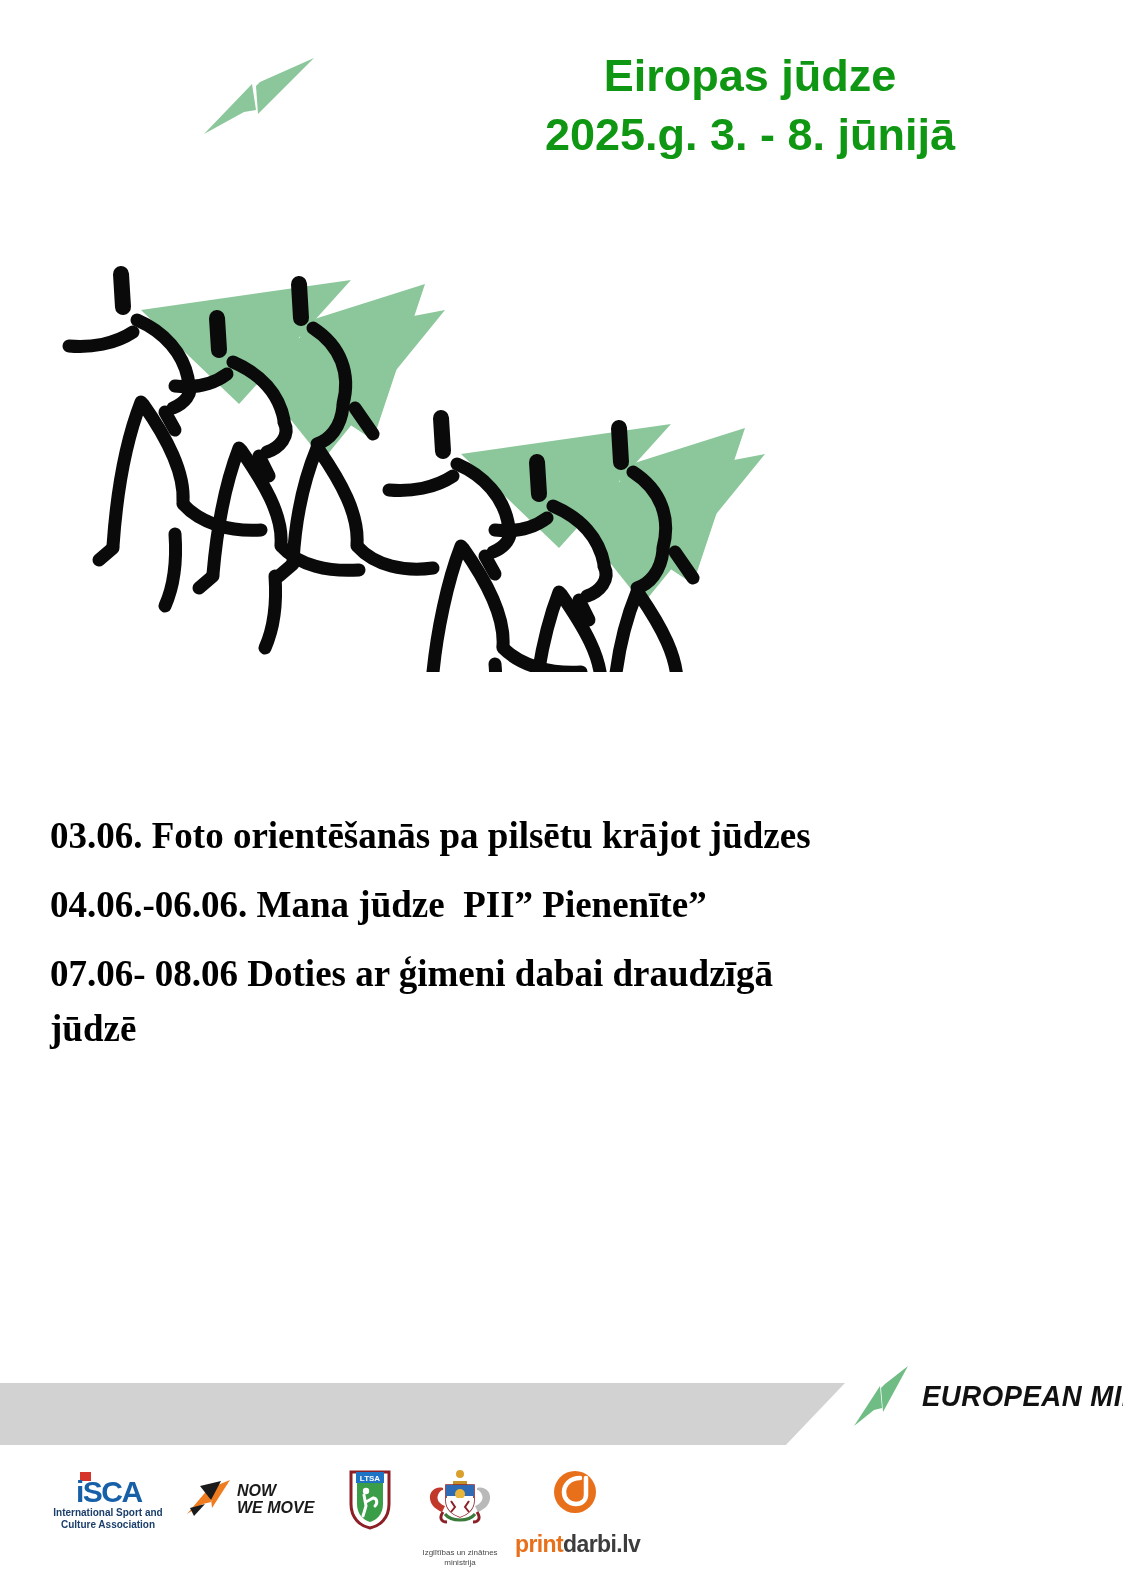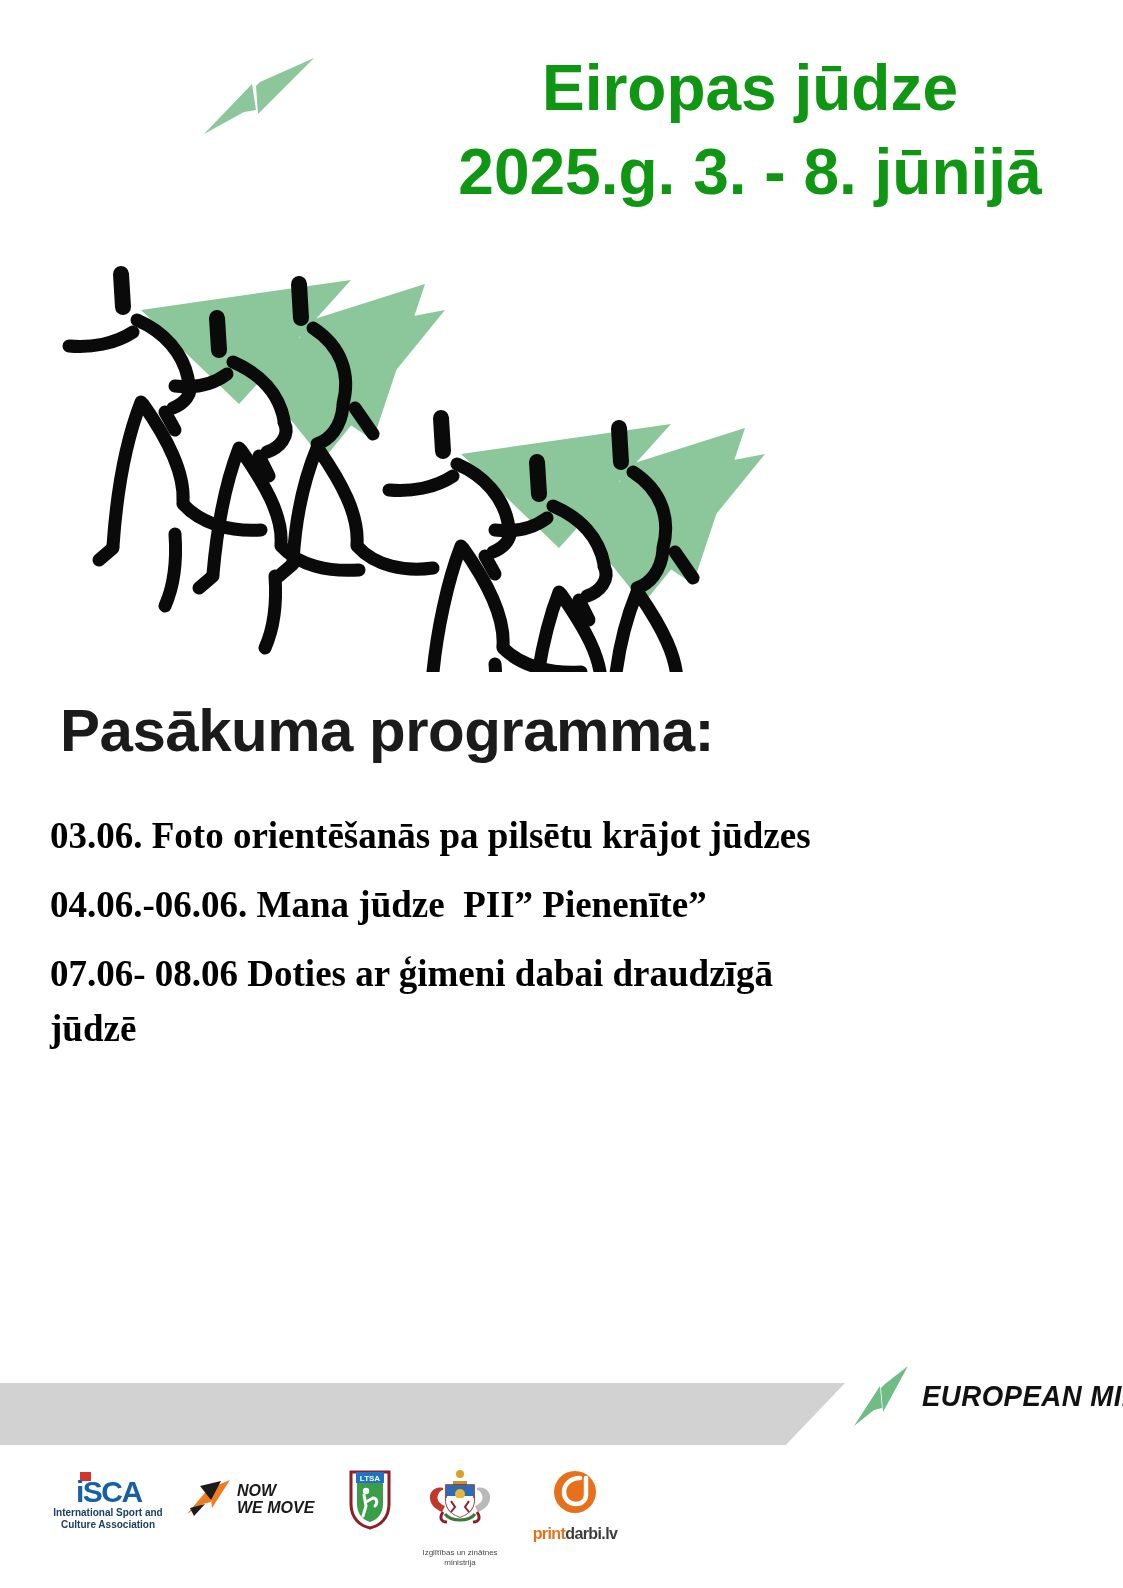--- a/index.html
+++ b/index.html
@@ -29,21 +29,21 @@
   }
   .header-title {
     position: absolute;
     left: 430px;
     top: 46px;
     width: 640px;
     text-align: center;
     color: #0f9612;
     font-family: "Liberation Sans", sans-serif;
     font-weight: bold;
-    font-size: 64px;
+    font-size: 45px;
     line-height: 1.32;
     letter-spacing: 0px;
   }
   .header-title .l2 { display:block; }
 
   
   .runners {
     position: absolute;
     left: 55px;
     top: 262px;
@@ -153,23 +153,23 @@
   .izm-sub {
     font-family: "Liberation Sans", sans-serif;
     font-size: 8px;
     color: #4a4a4a;
     line-height: 1.2;
     margin-top: 18px;
   }
   .pdl-word {
     font-family: "Liberation Sans", sans-serif;
     font-weight: bold;
-    font-size: 16px;
+    font-size: 23px;
     letter-spacing: -0.6px;
-    margin-top: 3px;
+    margin-top: 9px;
     white-space: nowrap;
   }
   .pdl-word .a { color: #e8701b; }
   .pdl-word .b { color: #3d3d3d; }
 </style>
 </head>
 <body>
 
 <div class="poster">
 
@@ -249,21 +249,20 @@
         <path d="M578,210 C606,228 616,256 608,286"></path>
         <path d="M608,288 C606,310 594,322 582,326"></path>
         <path d="M620,290 L638,316"></path>
         <path d="M582,330 C568,364 560,406 558,444"></path>
         <path d="M584,332 C606,364 624,396 622,426"></path>
         <path d="M622,428 C640,448 670,454 698,450"></path>
       </g>
     </svg>
   </div>
 
-  <div class="program-heading">Pasākuma programma:</div>
 
   <div class="program-list">
 
     <div class="item">
       <span class="line">03.06. Foto orientēšanās pa pilsētu krājot jūdzes</span>
     </div>
 
     <div class="item">
       <span class="line">04.06.-06.06. Mana jūdze  PII” Pienenīte”</span>
     </div>

